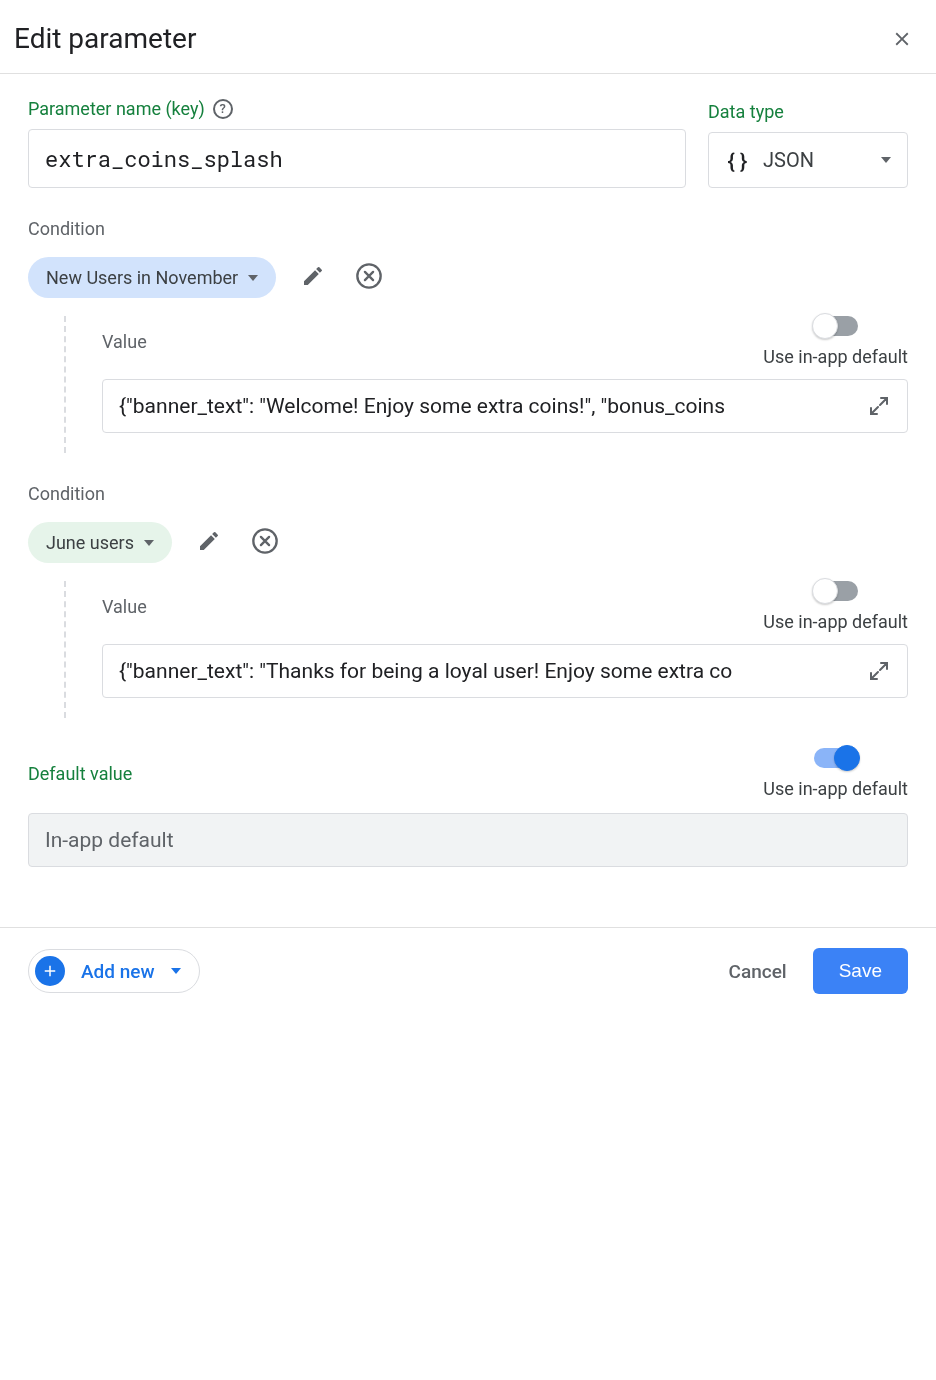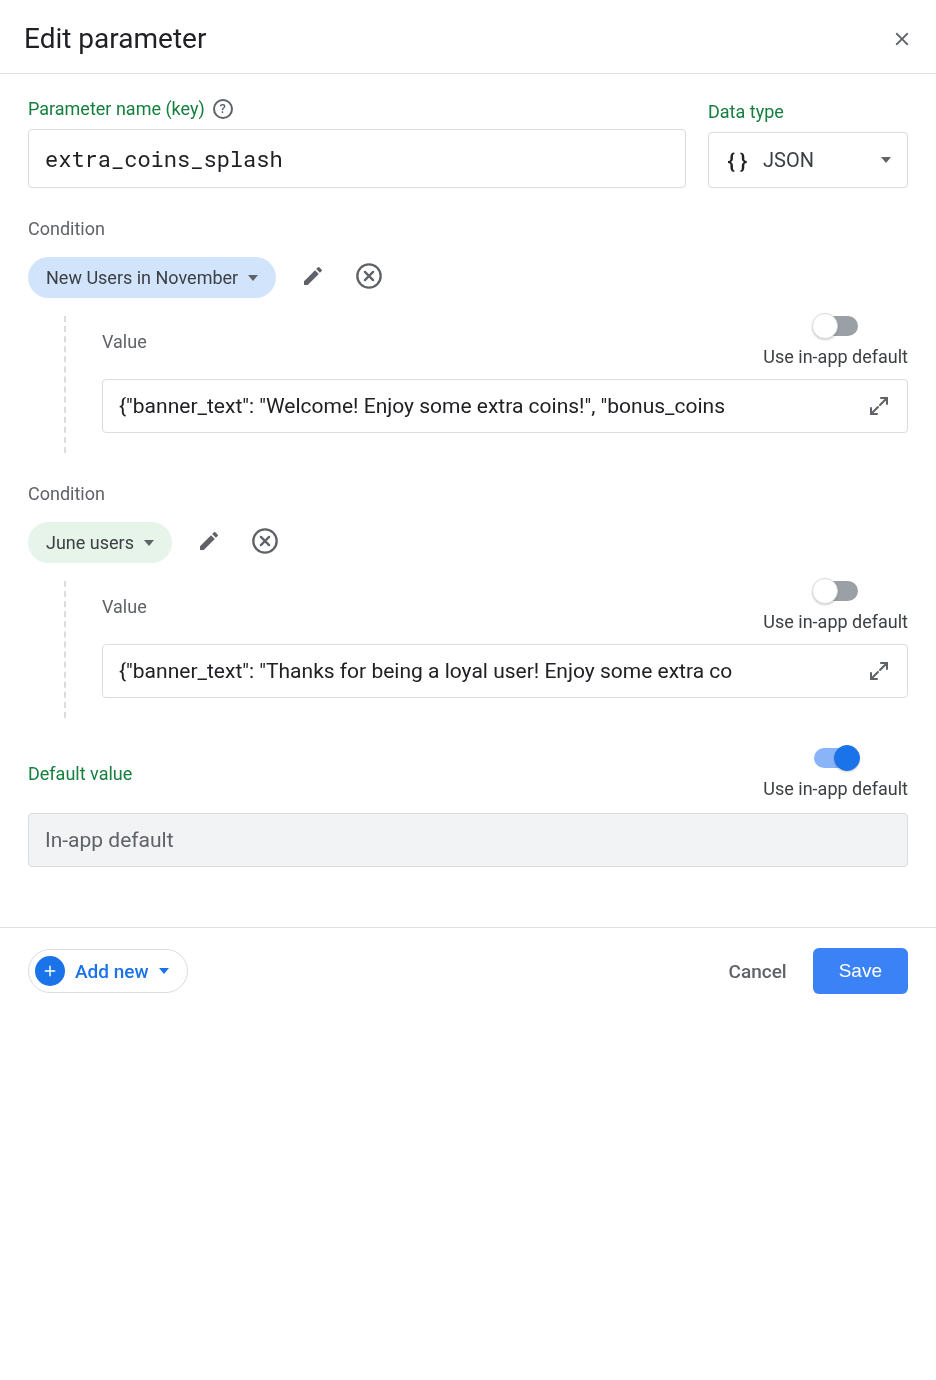--- a/index.html
+++ b/index.html
@@ -7,21 +7,21 @@
     font-family: Roboto, "Helvetica Neue", Arial, sans-serif;
     color: #202124;
     background: #fff;
     width: 936px;
   }
 
   .header {
     display: flex;
     justify-content: space-between;
     align-items: center;
-    padding: 22px 22px 18px 24px;
+    padding: 22px 22px 18px 14px;
   }
   .header h1 { font-size: 28px; font-weight: 400; color: #202124; }
   .close-x { width: 24px; height: 24px; cursor: pointer; display:flex; align-items:center; justify-content:center; }
 
   .divider { border-top: 1px solid #e0e0e0; }
 
   .content { padding: 24px 28px 0 28px; }
 
   .row1 { display: flex; gap: 22px; align-items: flex-end; }
   .field { display: flex; flex-direction: column; }
@@ -132,21 +132,21 @@
 
   .footer {
     margin-top: 60px;
     border-top:1px solid #e0e0e0;
     padding:20px 28px;
     display:flex;
     align-items:center;
     justify-content:space-between;
   }
   .add-new {
-    display:flex; align-items:center; gap:10px;
+    display:flex; align-items:center; gap:16px;
     border:1px solid #dadce0; border-radius:24px;
     padding:6px 18px 6px 6px;
     cursor:pointer;
   }
   .plus-circle {
     width:30px; height:30px; border-radius:50%; background:#1a73e8;
     display:flex; align-items:center; justify-content:center;
   }
   .add-new .text { color:#1a73e8; font-size:19px; font-weight:500; }
   .footer-right { display:flex; align-items:center; gap:26px; }

